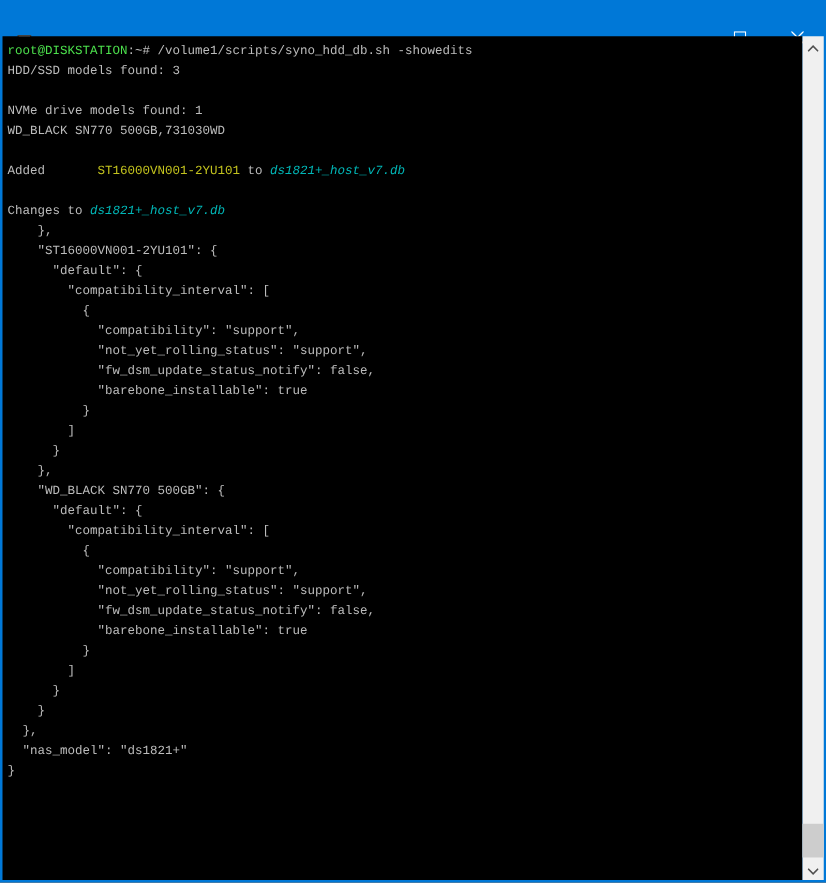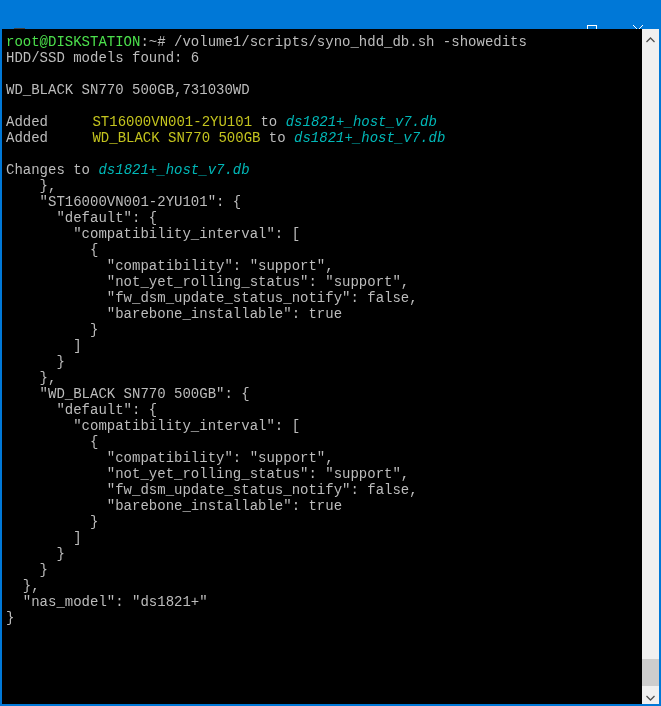--- a/index.html
+++ b/index.html
@@ -13,21 +13,21 @@
   .app-icon{margin-left:8px;width:18px;height:16px;flex:0 0 auto;}
   .title{color:#fff;font-size:12px;margin-left:8px;flex:1;white-space:nowrap;overflow:hidden;}
   .controls{display:flex;height:29px;}
   .ctrl{width:46px;height:29px;display:flex;align-items:center;justify-content:center;background:transparent;border:0;padding:0;}
   .ctrl svg{display:block;}
 
   
   .body-area{position:absolute;top:29px;left:2px;right:2px;bottom:2px;display:flex;}
   .terminal{flex:1;background:var(--terminal_bg,#000);overflow:hidden;padding:5px 0 0 4px;box-sizing:border-box;}
   .line{height:16px;line-height:16px;white-space:pre;
-        font-family:"Liberation Mono","DejaVu Sans Mono",monospace;font-size:14px;
+        font-family:"Liberation Mono","DejaVu Sans Mono",monospace;font-size:10px;
         color:var(--text_default,#bcbcbc);}
   .c-default{color:var(--text_default,#bcbcbc);}
   .c-green{color:var(--text_green,#4ce04c);}
   .c-yellow{color:var(--text_yellow,#c3c31e);margin-left:36px;}
   .c-cyan{color:var(--text_cyan,#00b7b7);font-style:italic;}
 
   
   .scrollbar{width:17px;background:var(--scrollbar_track,#f0f0f0);position:relative;flex:0 0 auto;}
   .scroll-btn{position:absolute;left:0;width:17px;height:17px;display:flex;align-items:center;justify-content:center;}
   .scroll-btn.up{top:0;}
@@ -71,26 +71,26 @@
             <line x1="10" y1="0" x2="0" y2="10" stroke="#fff" stroke-width="1"></line>
           </svg>
         </span>
       </button>
     </div>
   </div>
 
   <div class="body-area">
     <div class="terminal">
         <div class="line"><span class="c-green">root@DISKSTATION</span><span class="c-default">:~# /volume1/scripts/syno_hdd_db.sh -showedits</span></div>
-        <div class="line"><span class="c-default">HDD/SSD models found: 6</span></div>
+        <div class="line"><span class="c-default">HDD/SSD models found: 3</span></div>
         <div class="line"></div>
+        <div class="line"><span class="c-default">NVMe drive models found: 1</span></div>
         <div class="line"><span class="c-default">WD_BLACK SN770 500GB,731030WD</span></div>
         <div class="line"></div>
         <div class="line"><span class="c-default">Added </span><span class="c-yellow">ST16000VN001-2YU101</span><span class="c-default"> to </span><span class="c-cyan">ds1821+_host_v7.db</span></div>
-        <div class="line"><span class="c-default">Added </span><span class="c-yellow">WD_BLACK SN770 500GB</span><span class="c-default"> to </span><span class="c-cyan">ds1821+_host_v7.db</span></div>
         <div class="line"></div>
         <div class="line"><span class="c-default">Changes to </span><span class="c-cyan">ds1821+_host_v7.db</span></div>
         <div class="line"><span class="c-default">    },</span></div>
         <div class="line"><span class="c-default">    "ST16000VN001-2YU101": {</span></div>
         <div class="line"><span class="c-default">      "default": {</span></div>
         <div class="line"><span class="c-default">        "compatibility_interval": [</span></div>
         <div class="line"><span class="c-default">          {</span></div>
         <div class="line"><span class="c-default">            "compatibility": "support",</span></div>
         <div class="line"><span class="c-default">            "not_yet_rolling_status": "support",</span></div>
         <div class="line"><span class="c-default">            "fw_dsm_update_status_notify": false,</span></div>

